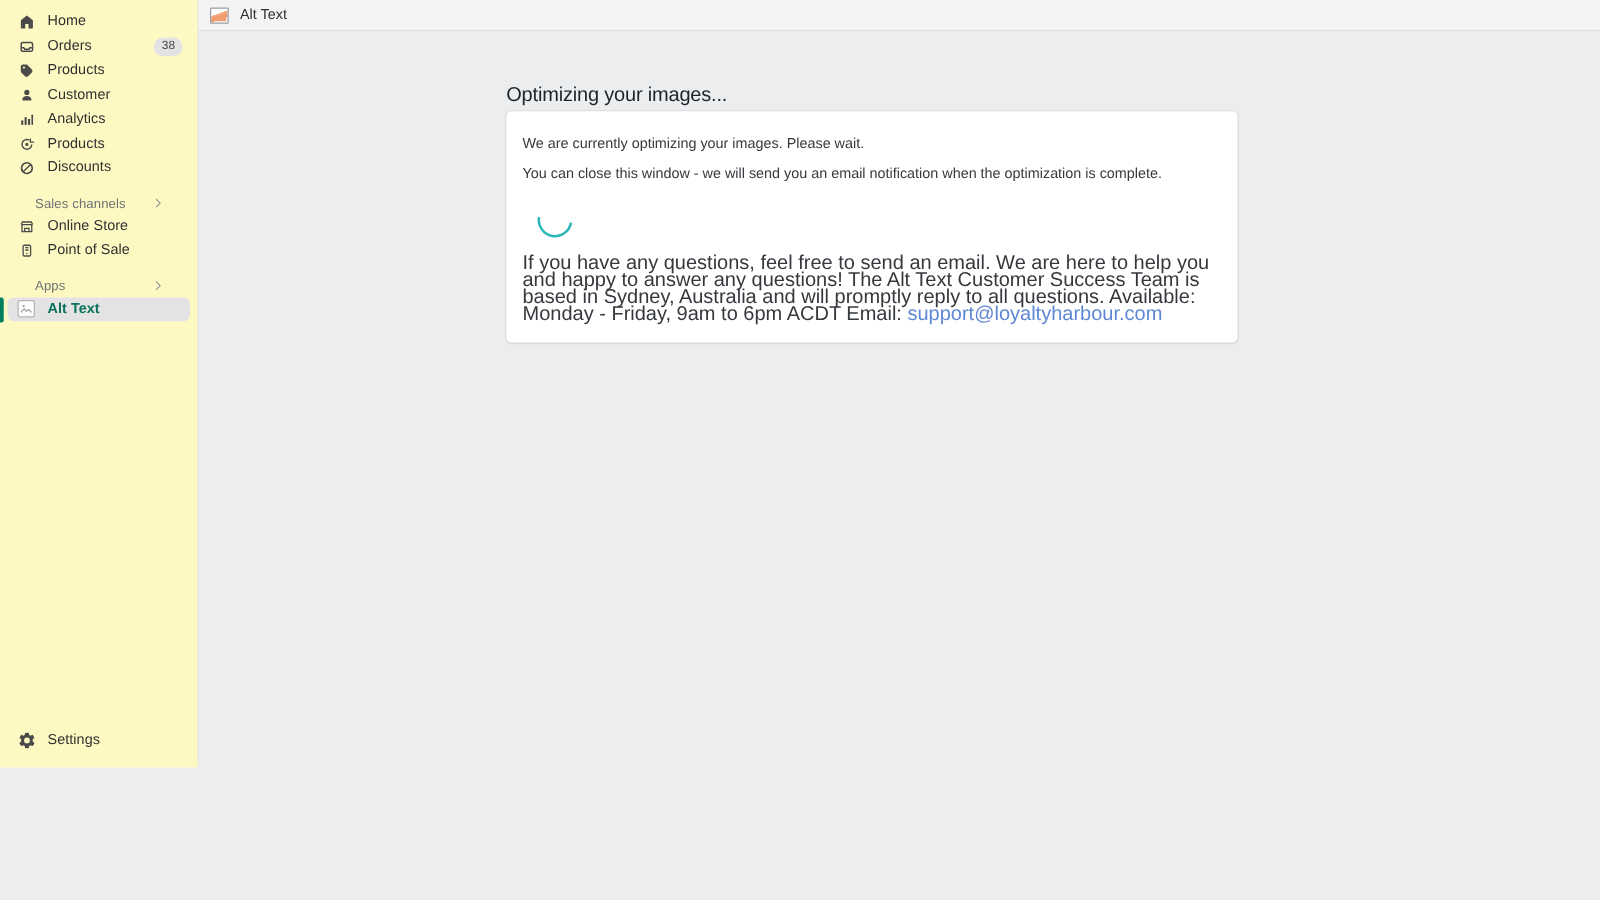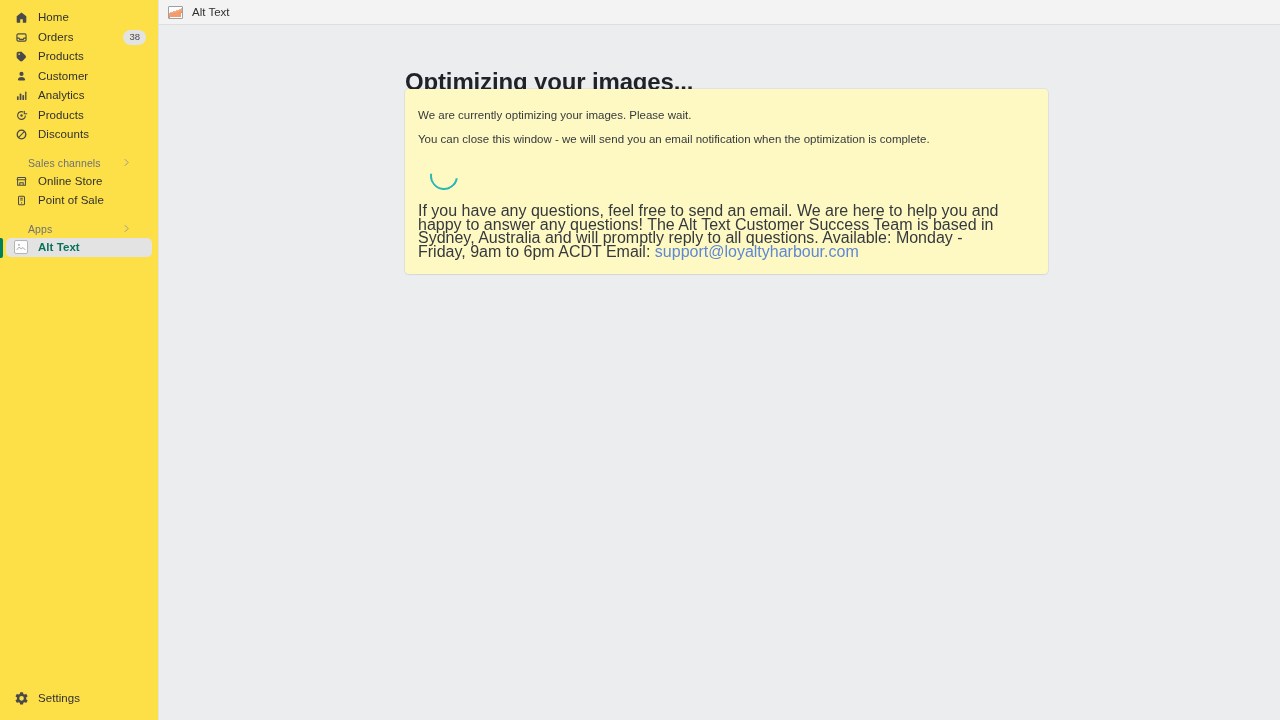--- a/index.html
+++ b/index.html
@@ -18,22 +18,22 @@
     width: 1280px;
     height: 720px;
     background: #ebedef;
   }
 
   
   #sidebar {
     position: absolute;
     left: 0; top: 0;
     width: 159px;
-    height: 720px;
-    background: #fde047;
+    height: 614px;
+    background: #fef9c3;
     border-right: 1px solid #e1e3e5;
     display: flex;
     flex-direction: column;
   }
   .nav-scroll {
     flex: 1 1 auto;
     padding-top: 8px;
     overflow: hidden;
   }
   .nav-item {
@@ -170,33 +170,33 @@
     position: absolute;
     left: 159px; top: 26px;
     width: 1121px; height: 694px;
     background: #ebedef;
     overflow: hidden;
   }
   #page-title {
     position: absolute;
     left: 246px;
     top: 27px;
-    font-size: 24px;
-    font-weight: 700;
+    font-size: 16px;
+    font-weight: 400;
     color: #1f2328;
     letter-spacing: -0.15px;
     line-height: 26px;
     white-space: nowrap;
   }
   #card {
     position: absolute;
     left: 246px;
     top: 63px;
-    width: 643px;
-    background: #fef9c3;
+    width: 585px;
+    background: #ffffff;
     border-radius: 4px;
     box-shadow: 0 0 0 1px rgba(0,0,0,0.045), 0 1px 2px rgba(0,0,0,0.06);
     padding: 14px 18px 16px 13px;
   }
   .card-line {
     font-size: 11.5px;
     line-height: 16px;
     color: #35393d;
     margin: 0 0 0 0;
   }

